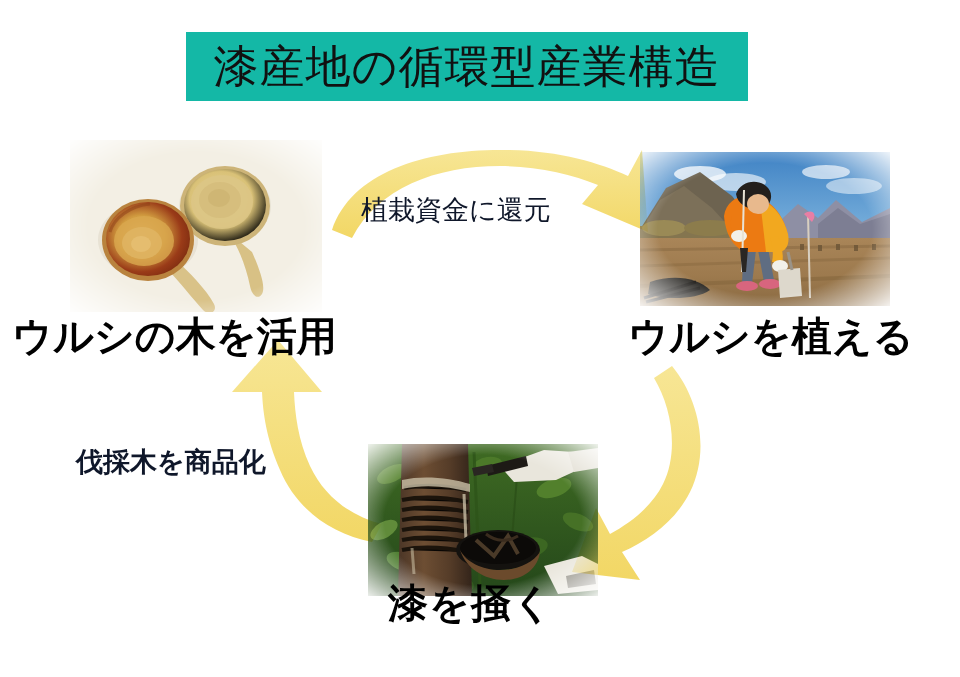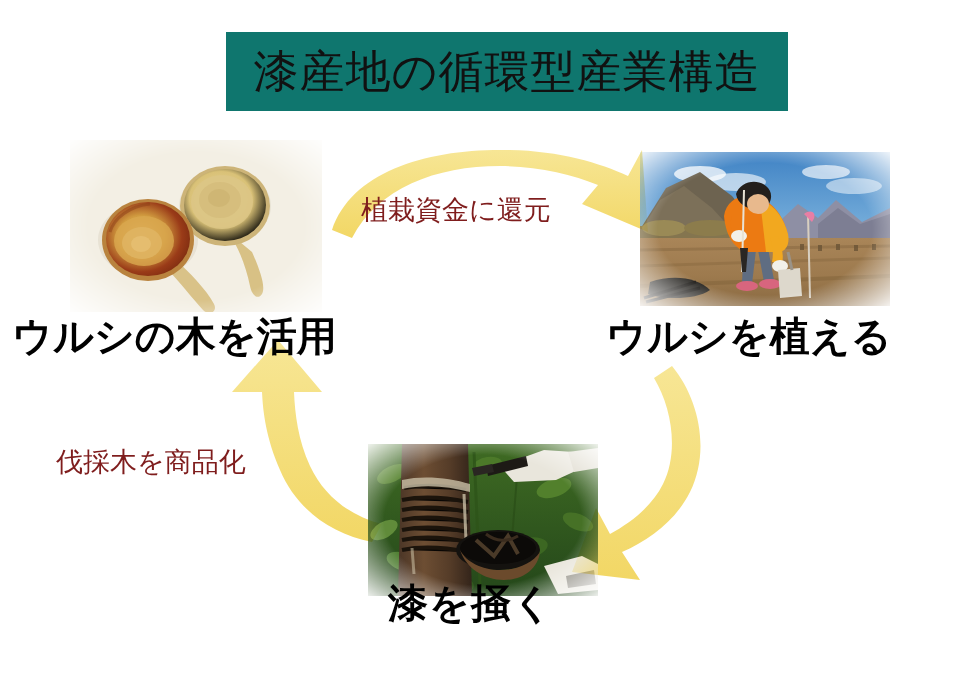--- a/index.html
+++ b/index.html
@@ -7,23 +7,23 @@
     width:960px;height:677px;
     background:#ffffff;
     font-family:"Liberation Sans","DejaVu Sans",sans-serif;
     overflow:hidden;
     position:relative;
   }
   .stage{position:absolute;left:0;top:0;width:960px;height:677px;}
 
   
   .title-band{
-    position:absolute;left:186px;top:32px;width:562px;height:79px;
-    background:#0f766e;
-    display:flex;align-items:center;justify-content:center;margin-left:40px;
+    position:absolute;left:186px;top:32px;width:562px;height:69px;
+    background:#14b8a6;
+    display:flex;align-items:center;justify-content:center;
   }
   .title-text{
     font-size:45px;line-height:1;color:#111111;
     letter-spacing:1px;white-space:nowrap;
     font-family:"DejaVu Sans","Liberation Sans",sans-serif;
   }
 
   
   .photo{
     position:absolute;overflow:hidden;
@@ -40,32 +40,32 @@
   .arrow-layer{position:absolute;left:0;top:0;width:960px;height:677px;pointer-events:none;}
 
   
   .node-label{
     position:absolute;
     font-family:"DejaVu Sans","Liberation Sans",sans-serif;
     font-weight:bold;color:#000000;white-space:nowrap;
     font-size:40px;line-height:1;
   }
   #label-use{left:12px;top:316px;}
-  #label-plant{left:606px;top:316px;}
+  #label-plant{left:628px;top:316px;}
   #label-tap{left:388px;top:583px;letter-spacing:1px;}
 
   
   .edge-label{
     position:absolute;
     font-family:"DejaVu Sans","Liberation Sans",sans-serif;
-    color:#7f1d1d;white-space:nowrap;
+    color:#0f172a;white-space:nowrap;
     font-size:27px;line-height:1;
   }
   #edge-top{left:361px;top:196px;}
-  #edge-left{left:56px;top:448px;}
+  #edge-left{left:76px;top:448px;font-weight:bold;}
   #edge-right{left:644px;top:450px;}
 </style>
 </head>
 <body>
 
 <div class="stage">
 
   <div class="title-band">
     <span class="title-text">漆産地の循環型産業構造</span>
   </div>

